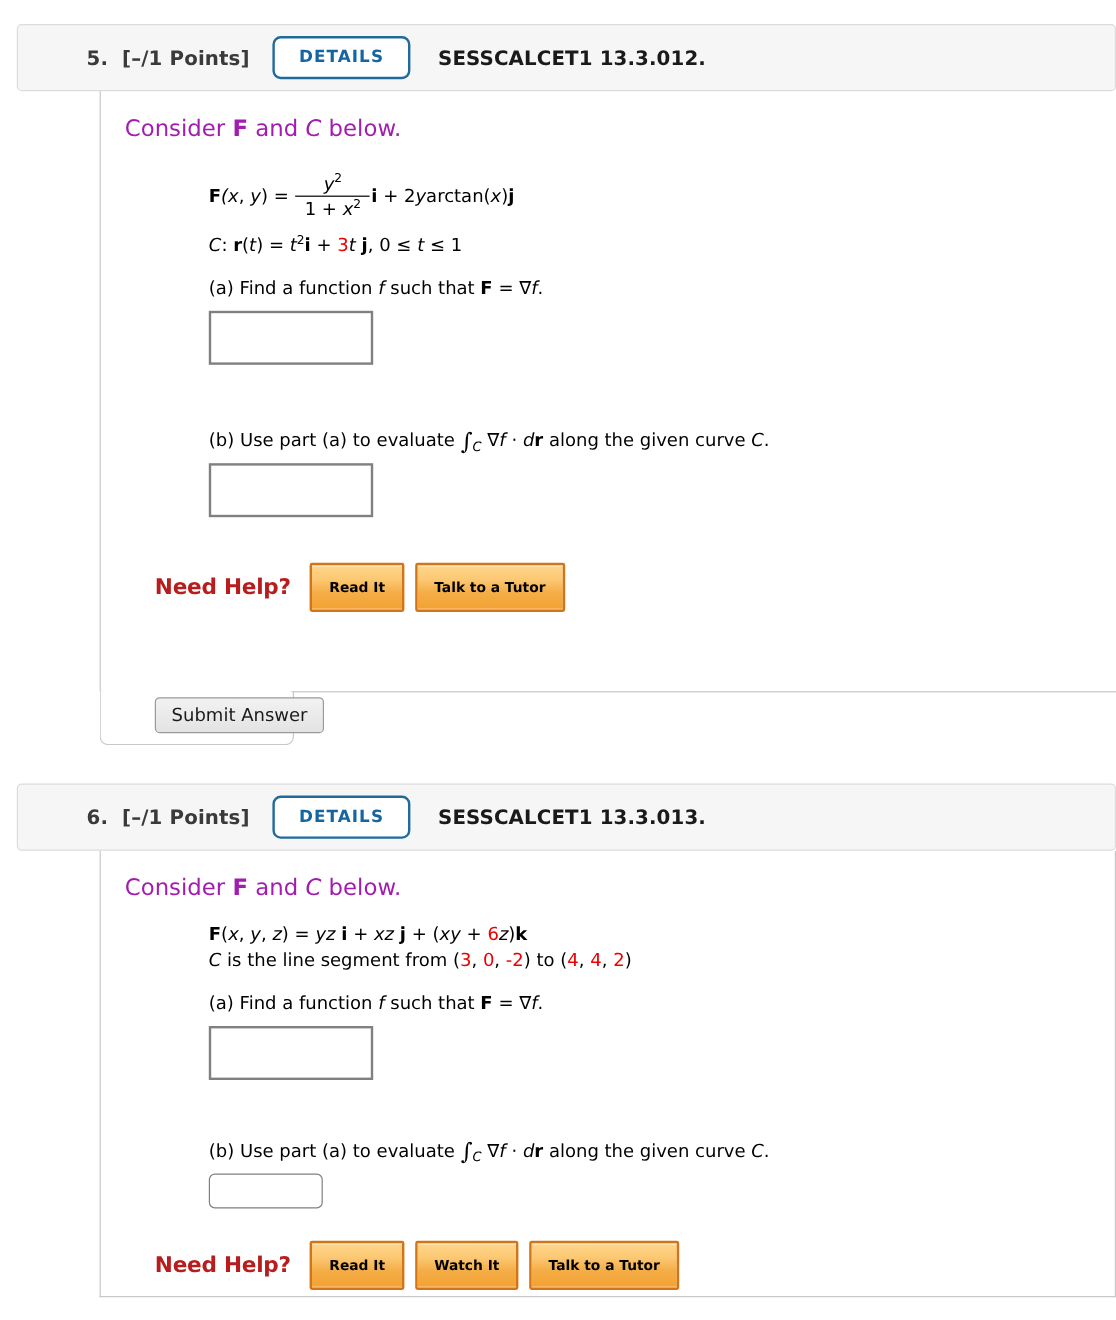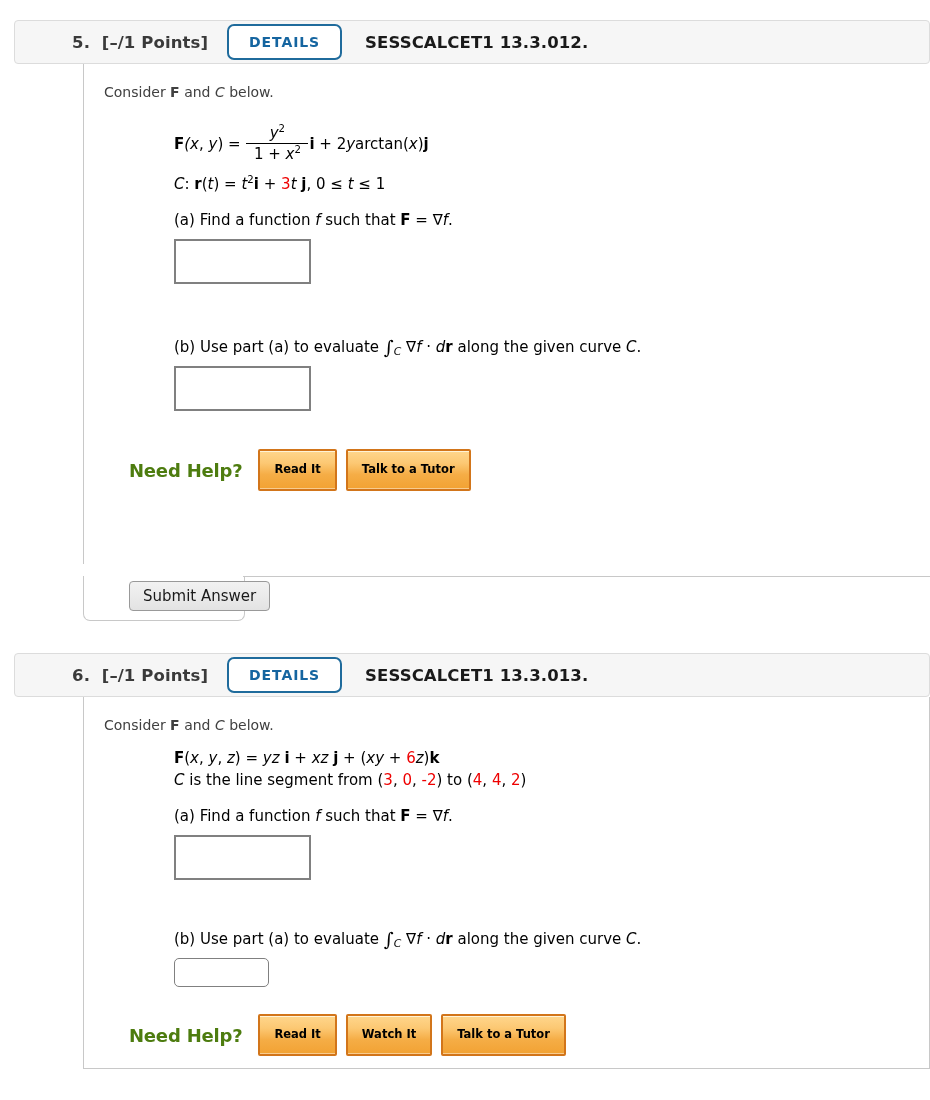--- a/index.html
+++ b/index.html
@@ -19,21 +19,21 @@
   
   .problem {
     position: relative;
   }
 
   
   .prob-header {
     background: #f6f6f6;
     border: 1px solid #dcdcdc;
     border-radius: 4px;
-    height: 44px;
+    height: 56px;
     display: flex;
     align-items: center;
     box-sizing: border-box;
     padding-left: 22px;
   }
   .prob-num {
     font-size: 16.5px;
     font-weight: bold;
     color: #3a3a3a;
     white-space: pre;
@@ -67,23 +67,23 @@
     border-left: 1px solid #c8c8c8;
     position: relative;
     box-sizing: border-box;
   }
   .body-inner {
     padding: 18px 0 0 20px;
   }
 
   
   .line {
-    font-size: 14px;
+    font-size: 19px;
     line-height: 1.45;
-    color: #404040;
+    color: #a21caf;
   }
   .consider { margin: 0 0 14px 0; }
 
   i.it { font-style: italic; }
   b.bf { font-weight: bold; font-style: normal; }
   .red { color: #ee0000; }
   sup.expn {
     font-size: .68em;
     vertical-align: super;
     line-height: 0;
@@ -152,21 +152,21 @@
   .ansbox.big { width: 137px; height: 45px; }
   .ansbox.small { width: 95px; height: 29px; border-radius: 5px; border-width: 1.6px; }
 
   
   .needhelp {
     display: flex;
     align-items: center;
     margin-left: 25px;
   }
   .nh-label {
-    color: #4d7c0f;
+    color: #b91c1c;
     font-weight: bold;
     font-size: 18px;
     margin-right: 16px;
     letter-spacing: -.2px;
   }
   .help-btn {
     border: 2px solid #d2751a;
     border-radius: 2px;
     background: linear-gradient(to bottom, #ffd68c 0%, #fcc873 32%, #f5ad46 62%, #f2a233 100%);
     box-shadow: inset 0 1px 0 #fff3d6, inset 0 -1px 0 rgba(255,255,255,.45);

